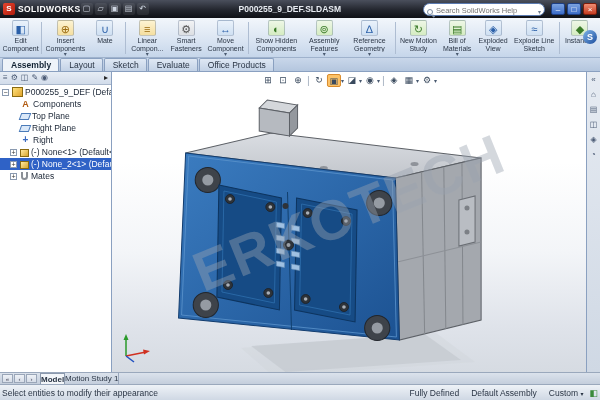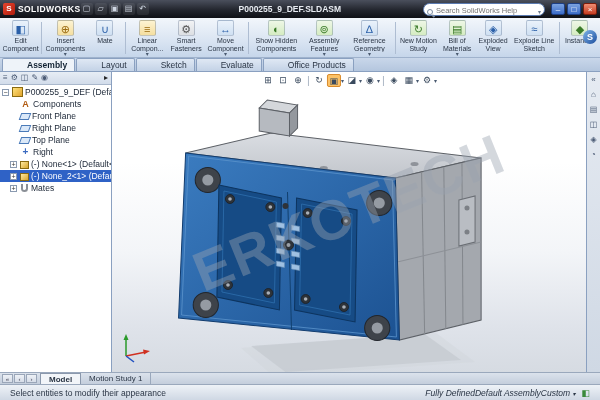--- a/index.html
+++ b/index.html
@@ -31,21 +31,21 @@
   .c-grn { color:#3a7a28; background:linear-gradient(#eef7e6,#d5ecc2); }
   .c-gold{ color:#9a6a10; background:linear-gradient(#fdf3d2,#f5dfa0); }
   .c-gray{ color:#555;    background:linear-gradient(#f2f3f5,#dcdfe3); }
   .rlabel { font-size:7px; line-height:7.5px; text-align:center; color:#2a3545; height:16px; overflow:hidden; margin-top:1px; }
   .rbtn .dar { color:#4a5a70; line-height:4px; }
   .rsep { width:1px; background:#aebdd2; margin:3px 2px; }
   .ds-logo { position:absolute; right:3px; top:12px; width:14px; height:14px; border-radius:50%; background:linear-gradient(135deg,#7fb4e8,#1d4e9e); color:#fff; font-size:9px; font-weight:bold; text-align:center; line-height:14px; }
 
   
   .cmtabs { height:14px; background:linear-gradient(#c9d7ea,#b4c6de); display:flex; align-items:flex-end; padding-left:2px; flex:none; border-bottom:1px solid #8aa0c0; }
-  .cmtab { font-size:8.5px; color:#2a3545; padding:1px 7px 1px 24px; border:1px solid #8aa0c0; border-bottom:none; border-radius:2px 2px 0 0; background:linear-gradient(#dfe8f4,#c3d2e6); margin-right:1px; }
+  .cmtab { font-size:8.5px; color:#2a3545; padding:1px 7px 1px 8px; border:1px solid #8aa0c0; border-bottom:none; border-radius:2px 2px 0 0; background:linear-gradient(#dfe8f4,#c3d2e6); margin-right:1px; }
   .cmtab.active { background:#eef3f9; font-weight:bold; color:#123; }
 
   
   .main { flex:1; display:flex; min-height:0; }
 
   
   .lpanel { width:112px; background:#fff; border-right:1px solid #8aa0c0; display:flex; flex-direction:column; flex:none; }
   .ptabs { height:13px; background:linear-gradient(#e7edf5,#d2dcea); border-bottom:1px solid #aab8cc; display:flex; align-items:center; gap:3px; padding:0 3px; flex:none; }
   .ptabs span { font-size:8px; color:#4a5a74; line-height:12px; }
   .ptabs .flyout { margin-left:auto; color:#222; }
@@ -78,27 +78,27 @@
   .triad { position:absolute; left:6px; bottom:8px; z-index:4; }
 
   
   .taskpane { width:14px; background:linear-gradient(#e6ebf2,#cfd8e4); border-left:1px solid #8aa0c0; display:flex; flex-direction:column; align-items:center; gap:6px; padding-top:3px; flex:none; }
   .taskpane span { font-size:8px; color:#4a5a74; }
 
   
   .btabs { height:12px; background:linear-gradient(#dbe2ec,#c4cedc); border-top:1px solid #9aa8bc; display:flex; align-items:stretch; padding-left:2px; flex:none; }
   .vcr { display:flex; gap:1px; align-items:center; margin-right:3px; }
   .vcr span { width:11px; height:9px; font-size:6px; line-height:8px; text-align:center; background:linear-gradient(#eef1f6,#d6dde8); border:1px solid #9aa6b8; color:#445; }
-  .btab { font-size:8px; color:#2a3545; padding:0 8px; display:flex; align-items:center; border-right:1px solid #9aa8bc; background:transparent; }
+  .btab { font-size:8px; color:#2a3545; padding:0 0; display:flex; align-items:center; border-right:1px solid #9aa8bc; background:transparent; }
   .btab.active { background:#f2f5f9; border:1px solid #8a98ac; border-bottom:none; font-weight:bold; }
 
   
-  .statusbar { height:16px; background:linear-gradient(#eef2f7,#cfd8e4); border-top:1px solid #9aa8bc; display:flex; align-items:center; padding:0 10px; font-size:8.5px; color:#2a3545; flex:none; }
+  .statusbar { height:16px; background:linear-gradient(#eef2f7,#cfd8e4); border-top:1px solid #9aa8bc; display:flex; align-items:center; padding:0 2px; font-size:8.5px; color:#2a3545; flex:none; }
   .sb-msg { flex:1; overflow:hidden; white-space:nowrap; }
-  .sb-item { white-space:nowrap;font-style:italic; }
+  .sb-item { margin-left:12px; white-space:nowrap; }
   .sb-cube { color:#3a8a3a; font-size:9px; margin-left:6px; }
 </style>
 </head>
 <body>
 
 <div class="window">
 
   <div class="titlebar">
     <div class="logo-box">S</div>
     <div class="brand">SOLIDWORKS</div>
@@ -219,31 +219,26 @@
           <span class="tl">P000255_9_DEF (Default&lt;D</span>
         </div>
         <div class="trow ch">
           <span class="tspace"></span>
           <span class="ti ti-ann">A</span>
           <span class="tl">Components</span>
         </div>
         <div class="trow ch">
           <span class="tspace"></span>
           <span class="ti ti-plane"></span>
-          <span class="tl">Front Plane</span>
+          <span class="tl">Top Plane</span>
         </div>
         <div class="trow ch">
           <span class="tspace"></span>
           <span class="ti ti-plane"></span>
           <span class="tl">Right Plane</span>
-        </div>
-        <div class="trow ch">
-          <span class="tspace"></span>
-          <span class="ti ti-plane"></span>
-          <span class="tl">Top Plane</span>
         </div>
         <div class="trow ch">
           <span class="tspace"></span>
           <span class="ti ti-origin">+</span>
           <span class="tl">Right</span>
         </div>
         <div class="trow ch">
           <span class="tg">+</span>
           <span class="ti ti-part"></span>
           <span class="tl">(-) None&lt;1&gt; (Default&lt;&lt;</span>

